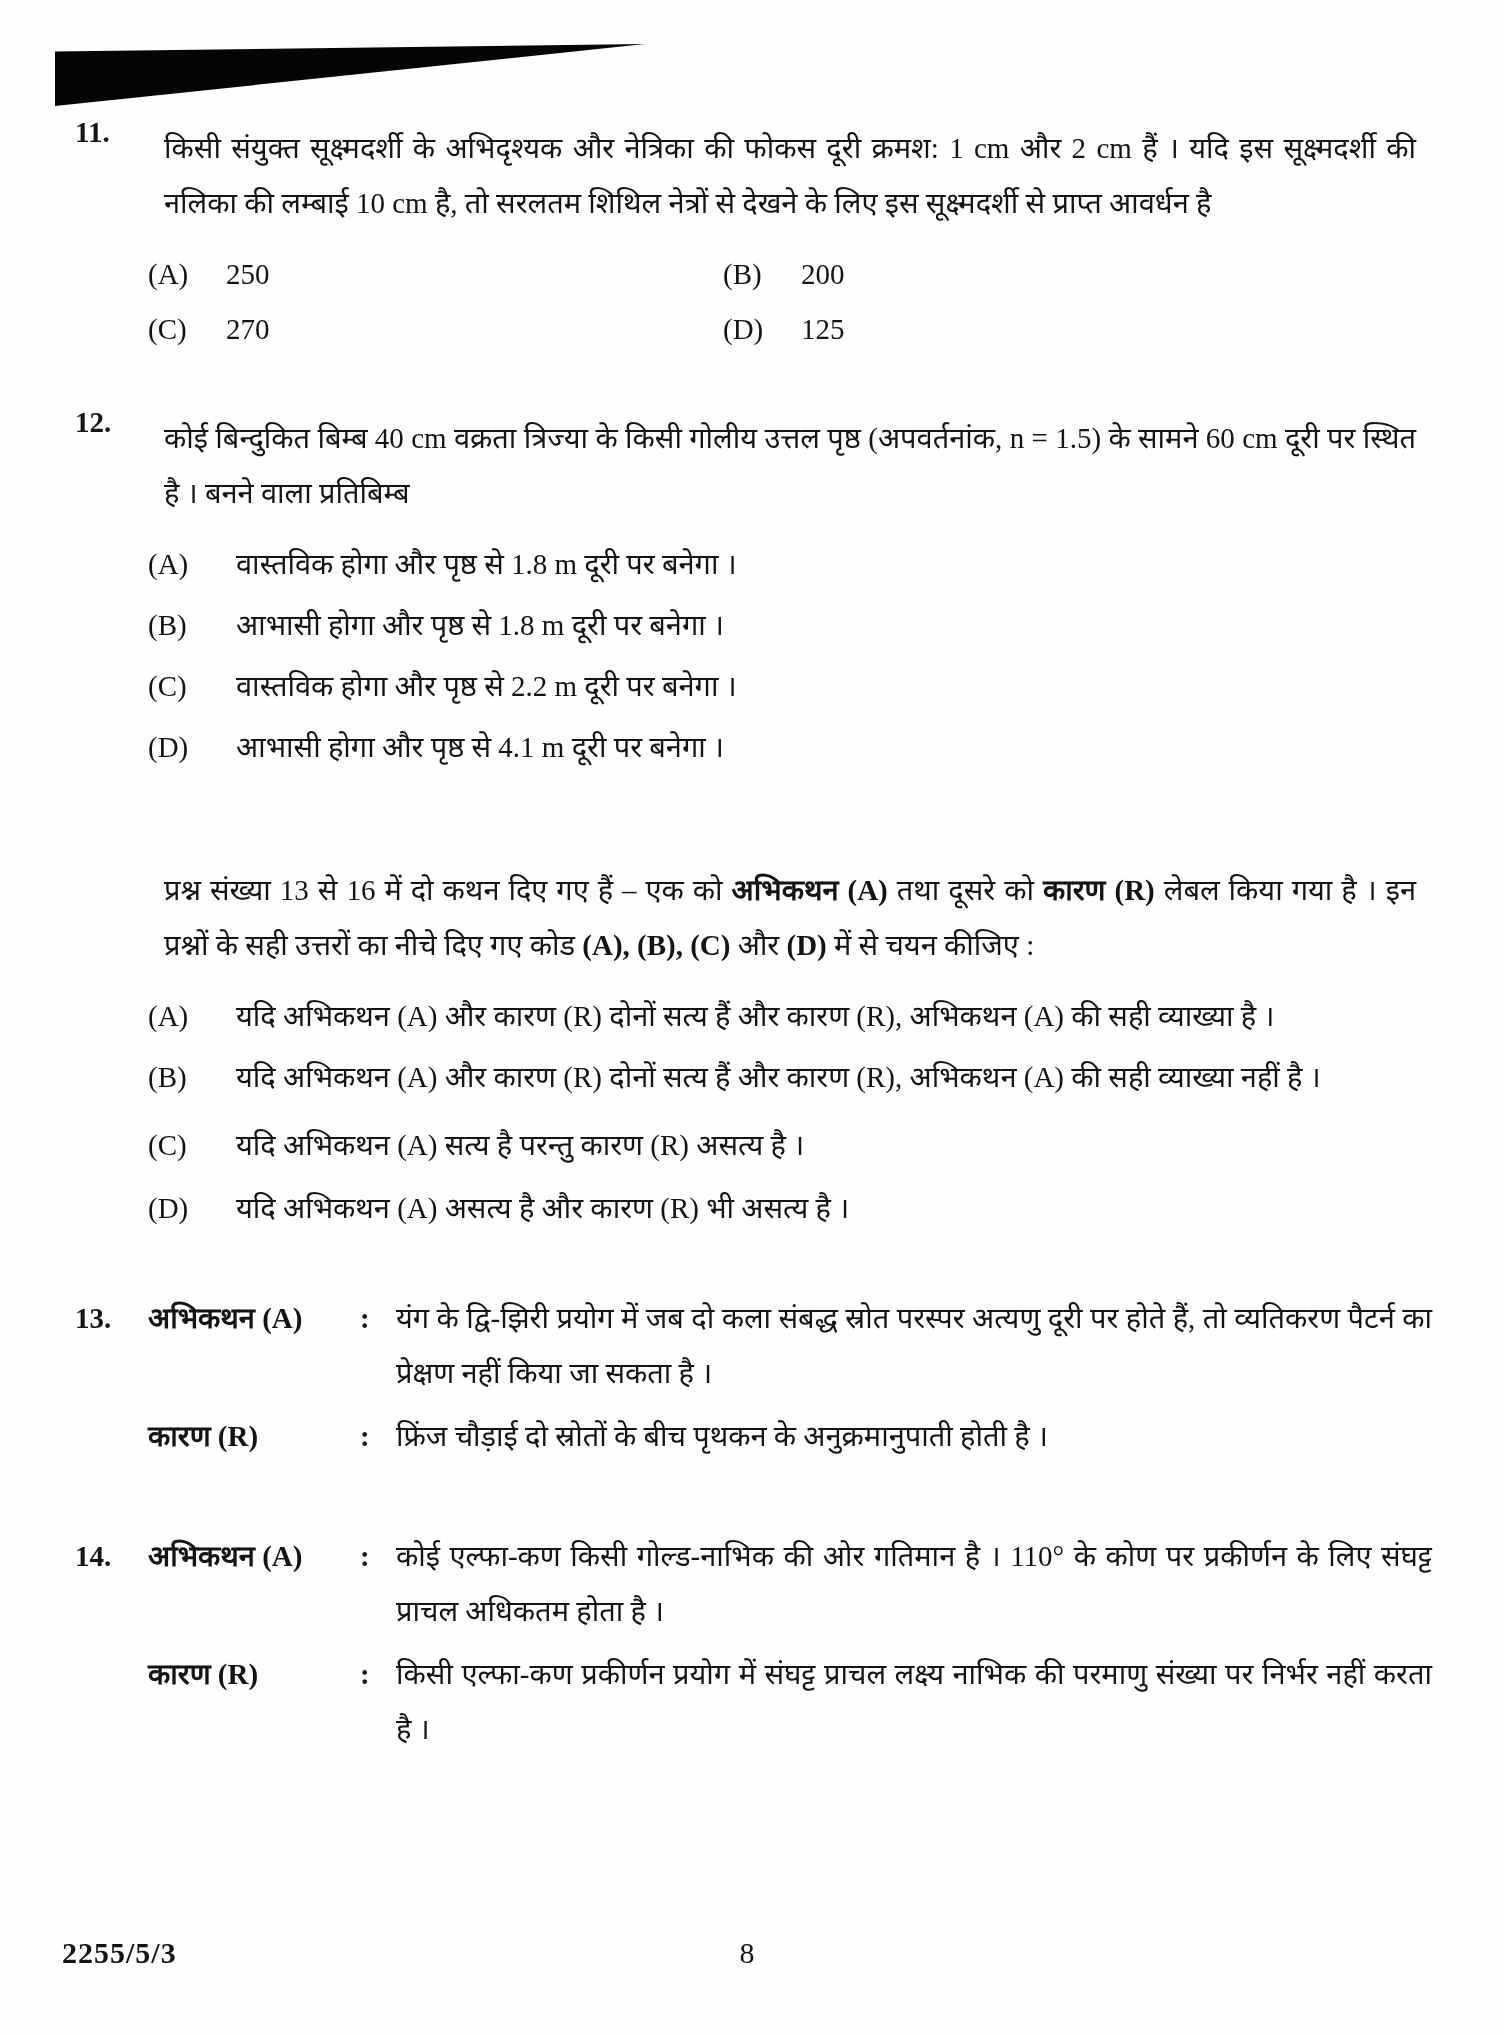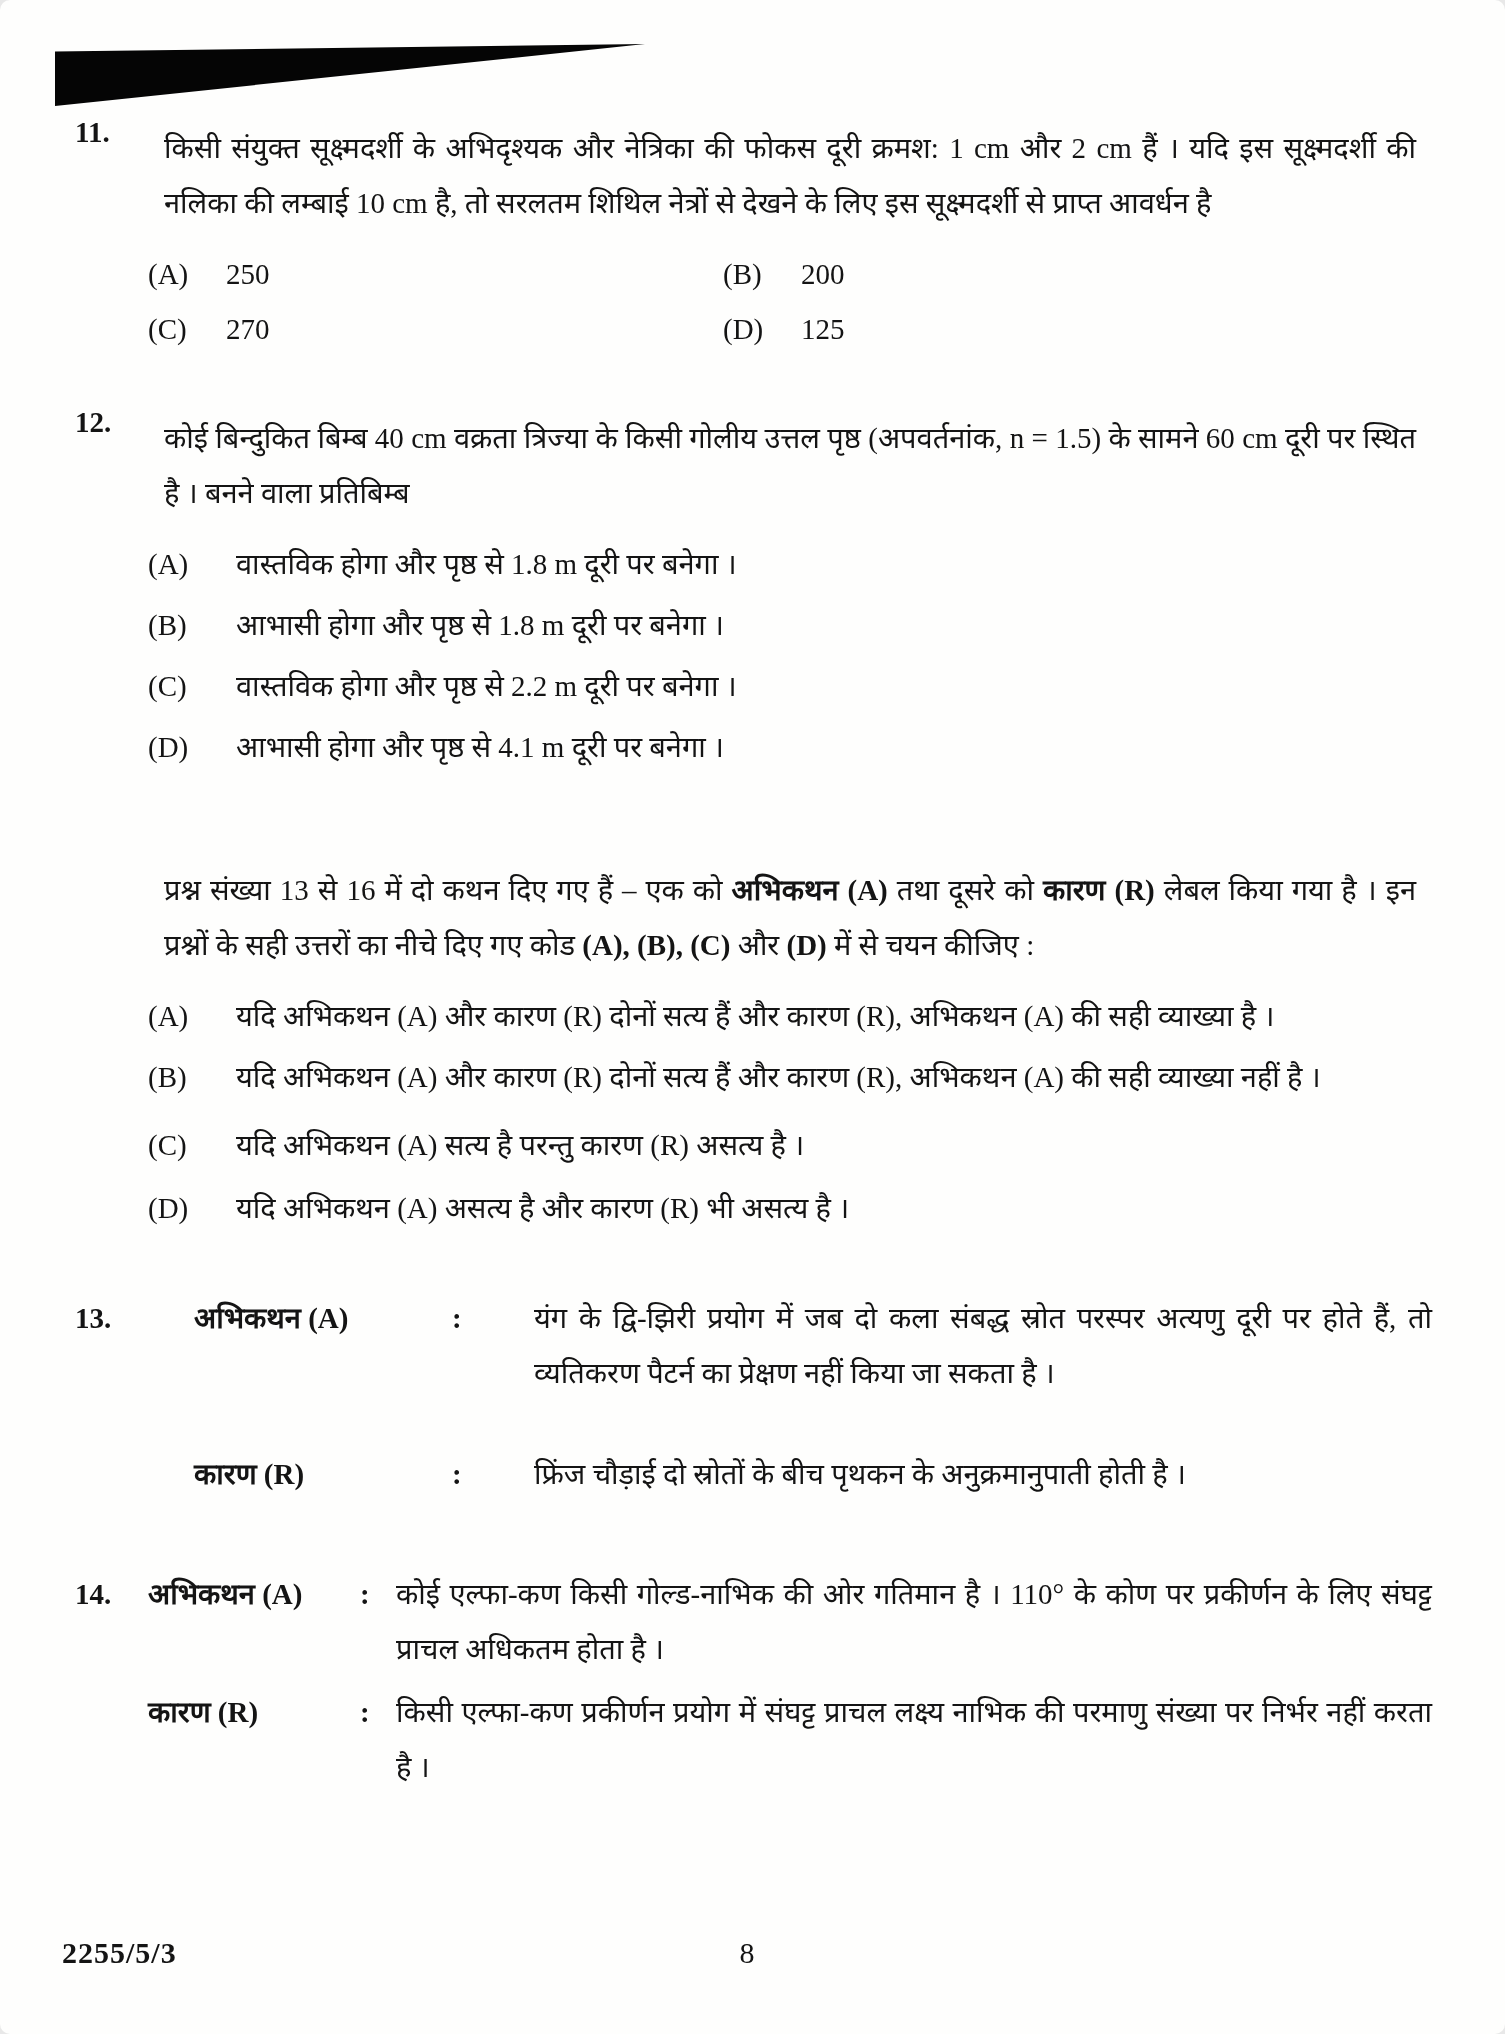--- a/index.html
+++ b/index.html
@@ -13,21 +13,20 @@
     height: 2034px;
     margin: 0 auto;
     background: #fefefdff;
     color: #141414;
     font-family: "Liberation Serif", "DejaVu Serif", serif;
     font-size: 29px;
     line-height: 55px;
     box-sizing: border-box;
     padding: 105px 73px 0 75px;
     overflow: hidden;
-    border-radius: 10px;
   }
   
   .scan-wedge {
     position: absolute;
     left: 55px;
     top: 44px;
     width: 590px;
     height: 62px;
     background: #050505;
     clip-path: polygon(0 12%, 100% 0, 0 100%);
@@ -74,21 +73,21 @@
   }
   .ar-label { font-weight: bold; white-space: nowrap; }
   .ar-colon { font-weight: bold; }
   .ar-text { text-align: justify; }
   .bold { font-weight: bold; }
   .mt-q12 { margin-top: 38px; }
   .mt-instruction { margin-top: 72px; }
   .mt-codes { margin-top: 12px; }
   .code-gapC { margin-top: 13px; }
   .code-gapD { margin-top: 8px; }
-  .mt-q13 { margin-top: 55px; gap: 46px; }
+  .mt-q13 { margin-top: 55px; }
   .mt-q14 { margin-top: 65px; }
   .footer {
     position: absolute;
     left: 62px;
     right: 73px;
     top: 1925px;
     height: 60px;
   }
   .footer-code {
     position: absolute;

